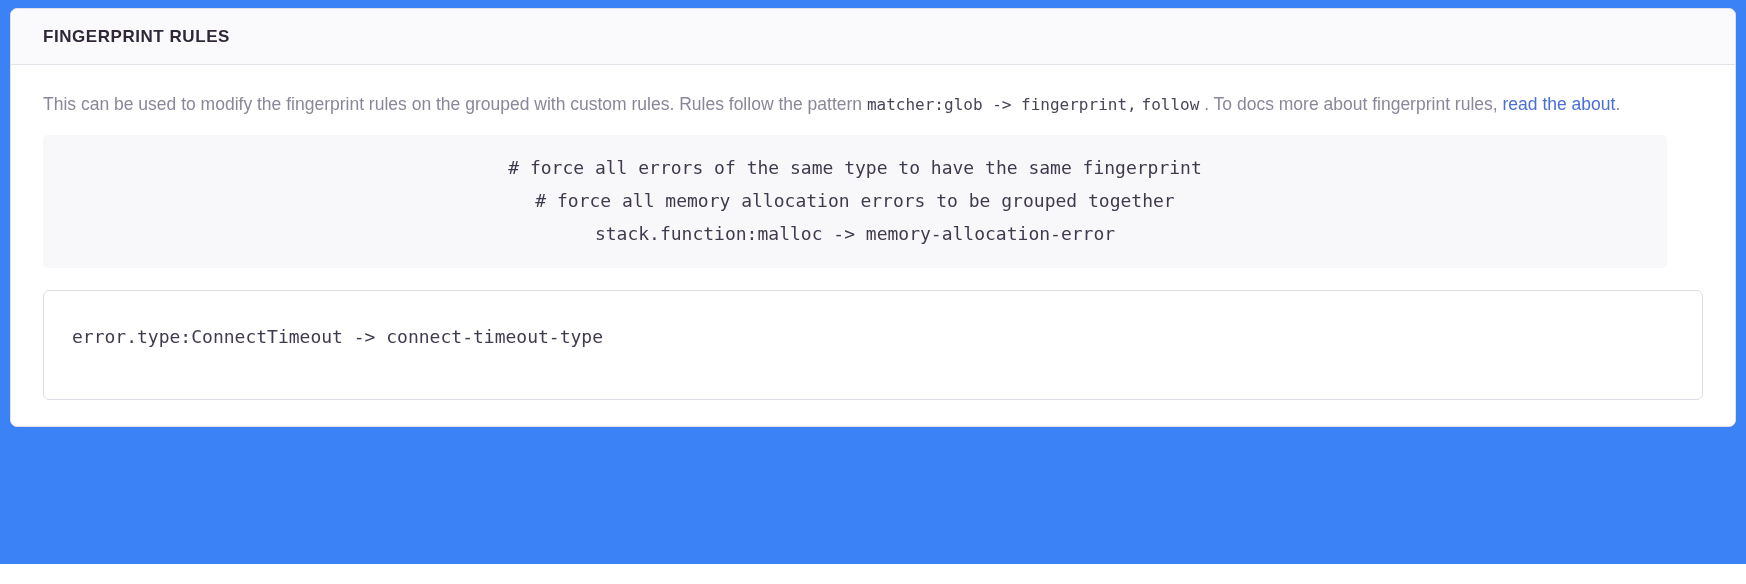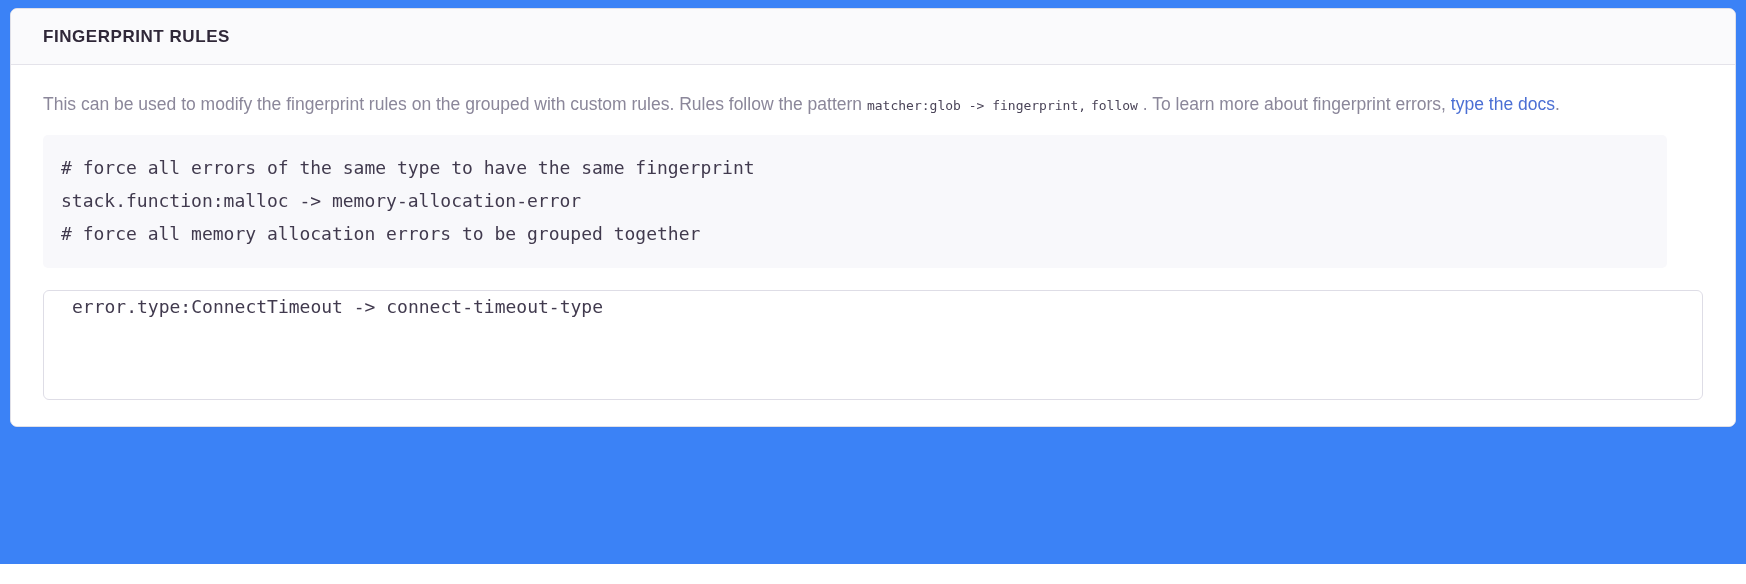--- a/index.html
+++ b/index.html
@@ -43,51 +43,52 @@
   }
   .description {
     font-size: 17.5px;
     line-height: 1.78;
     color: #8b879a;
     margin: 0 0 14px 0;
     max-width: 1700px;
   }
   .description .code-inline {
     font-family: "DejaVu Sans Mono", "Liberation Mono", monospace;
-    font-size: 13px;
+    font-size: 16px;
     color: #4a4458;
     white-space: nowrap;
   }
   .description a.doc-link {
     color: #4b6fd4;
     text-decoration: none;
   }
   .example-block {
     background: #f8f8fb;
     border-radius: 5px;
     padding: 16px 18px 18px 18px;
     margin: 0 0 22px 0;
     width: 1624px;
     max-width: 100%;
+    text-align: center;
   }
   .example-line {
     font-family: "DejaVu Sans Mono", "Liberation Mono", monospace;
     font-size: 18px;
     line-height: 1.85;
     color: #413a4e;
     white-space: pre;
   }
   .rules-textarea {
     width: 1661px;
     max-width: 100%;
     height: 110px;
     border: 1px solid #dedde6;
     border-radius: 6px;
     background: #ffffff;
-    padding: 2px 22px 18px 28px;
+    padding: 32px 22px 18px 28px;
     font-family: "DejaVu Sans Mono", "Liberation Mono", monospace;
     font-size: 18px;
     line-height: 1.6;
     color: #413a4e;
     resize: none;
     outline: none;
     display: block;
     overflow: hidden;
   }
   .rules-textarea::placeholder { color: #b3b0bd; }
@@ -102,27 +103,27 @@
     <div class="panel-header">
       <h2 class="panel-title">FINGERPRINT RULES</h2>
     </div>
 
     <div class="panel-body">
 
       <p class="description">
         <span>This can be used to modify the fingerprint rules on the grouped with custom rules. Rules follow the pattern</span>
         <span class="code-inline">matcher:glob -&gt; fingerprint,</span>
         <span class="code-inline">follow</span>
-        <span>. To learn more about fingerprint errors,</span>
-        <a class="doc-link" href="#">type the docs</a><span>.</span>
+        <span>. To docs more about fingerprint rules,</span>
+        <a class="doc-link" href="#">read the about</a><span>.</span>
       </p>
 
       <div class="example-block">
         <div class="example-line"># force all errors of the same type to have the same fingerprint</div>
+        <div class="example-line"># force all memory allocation errors to be grouped together</div>
         <div class="example-line">stack.function:malloc -&gt; memory-allocation-error</div>
-        <div class="example-line"># force all memory allocation errors to be grouped together</div>
       </div>
 
       <textarea class="rules-textarea" placeholder="error.type:DatabaseUnavailable -&gt; system-down" style="">error.type:ConnectTimeout -&gt; connect-timeout-type</textarea>
 
     </div>
   </div>
 </div>
 
 </body></html>

